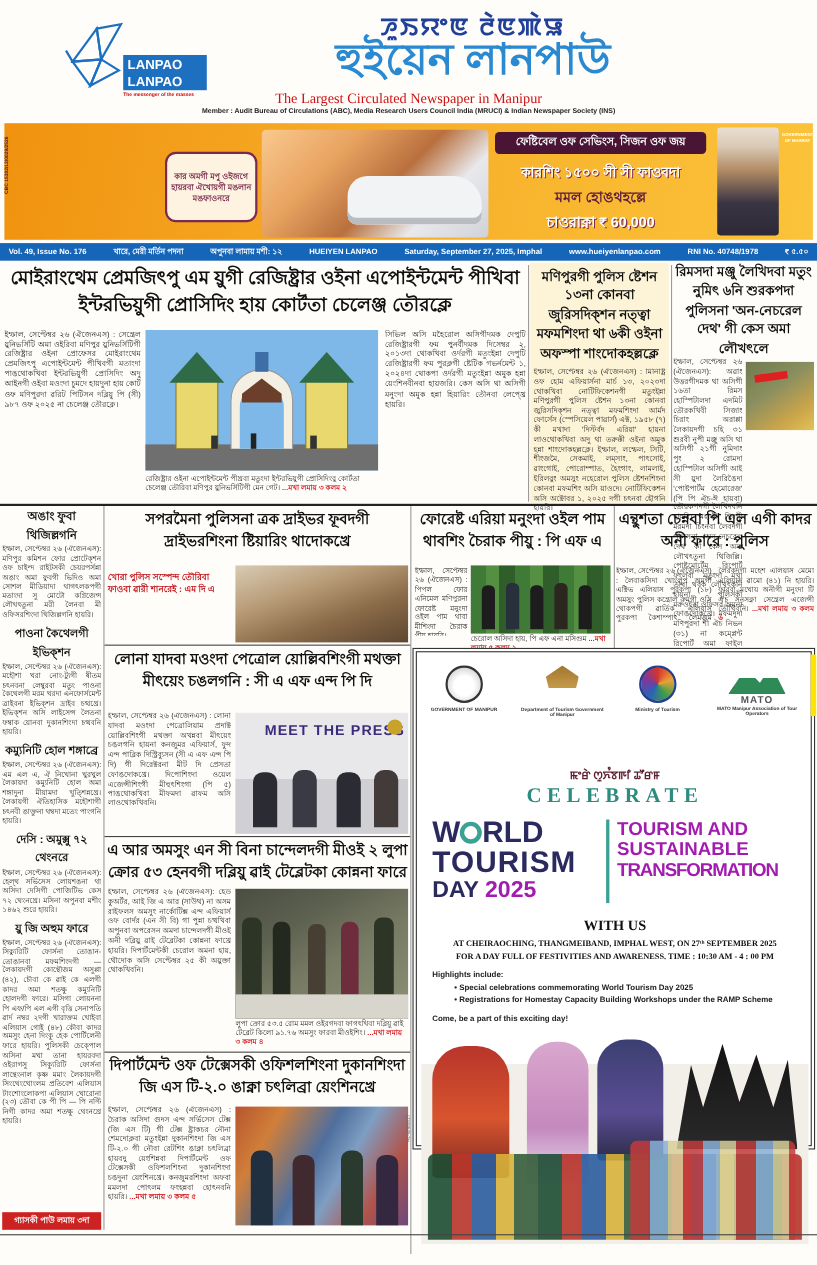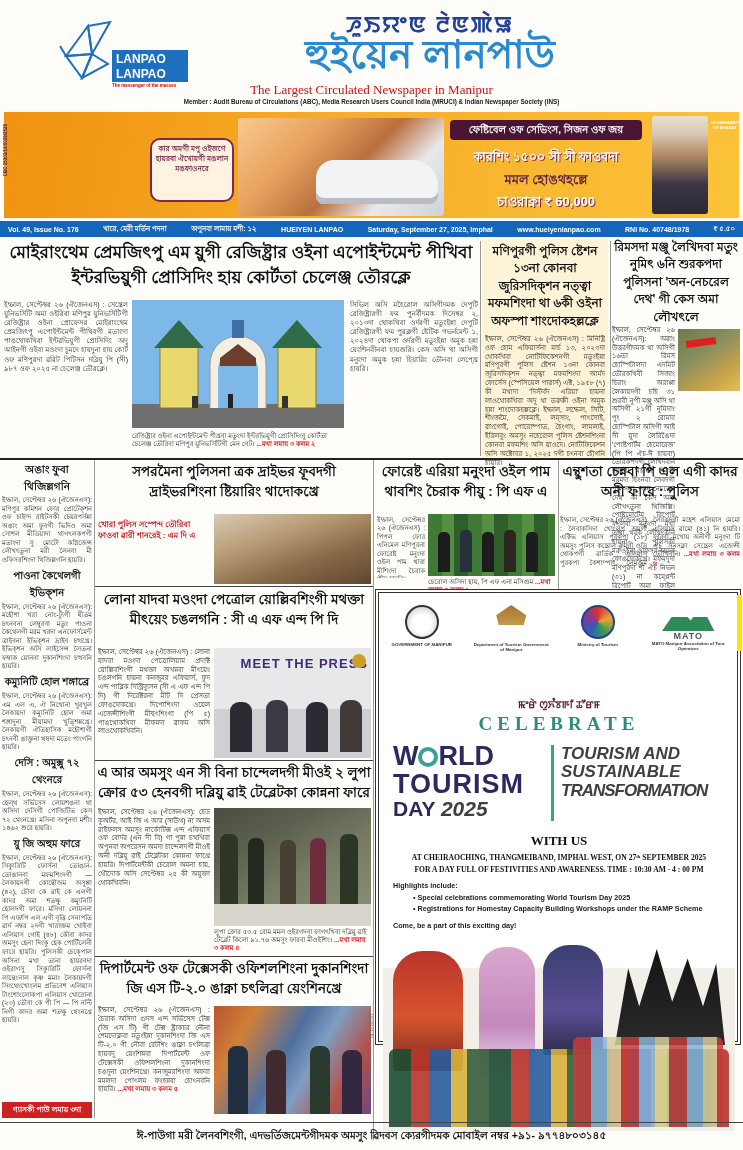--- a/index.html
+++ b/index.html
@@ -18,21 +18,21 @@
   .cap { font-size:6.6px; line-height:1.25; color:#222; }
   .cont { color:#d31a21; font-weight:bold; }
   .subhead { font-size:10px; font-weight:bold; text-align:center; color:#111; margin:3px 0 1px; }
   
   .mast-blue { color:#2a8ad1; }
   
   #banner { background:linear-gradient(100deg,#f0920f,#f8b center,#fbc33a); background:linear-gradient(100deg,#f0920f,#f7ad28 45%,#fbc33a); }
   .bunting { height:8px; background:repeating-linear-gradient(90deg,#e8c64a 0 6px,#b33 6px 12px,#2a7 12px 18px); clip-path:polygon(0 0,100% 0,100% 100%,0 100%); opacity:.85; }
   
   #tourism { background:#fff; border:1px solid #333; box-shadow:0 0 0 2px #fff,0 0 0 3px #333; }
-  .teal { color:#404040;font-style:italic; }
+  .teal { color:#a21caf; }
   .navy { color:#2b2a5e; }
   .bullet-line { font-size:7.2px; font-weight:bold; color:#222; line-height:1.5; }
   .logo-cap { font-size:4.4px; font-weight:bold; color:#333; text-align:center; line-height:1.2; }
   .vert { writing-mode:vertical-rl; transform:rotate(180deg); }
 </style>
 </head>
 <body>
 
 <div id="page">
 
@@ -52,21 +52,21 @@
     </div>
     <div class="abs" style="left:112px;top:83px;width:76px;font-size:4.5px;color:#c00;font-weight:bold;">The messenger of the masses</div>
     <div class="abs c b" style="left:195px;top:8px;width:470px;font-size:22px;color:#20409a;letter-spacing:2px;">ꯍꯨꯏꯌꯦꯟ ꯂꯥꯟꯄꯥꯎ</div>
     <div class="abs c b mast-blue" style="left:190px;top:34px;width:480px;font-size:39px;line-height:1.1;">হুইয়েন লানপাউ</div>
     <div class="abs c" style="left:0;top:82px;width:743px;font-size:13px;color:#cc1111;font-family:'Liberation Serif',serif;">The Largest Circulated Newspaper in Manipur</div>
     <div class="abs c b" style="left:0;top:98px;width:743px;font-size:6.3px;color:#222;">Member : Audit Bureau of Circulations (ABC), Media Research Users Council India (MRUCI) &amp; Indian Newspaper Society (INS)</div>
   </header>
 
   <div id="banner" class="abs" style="left:4px;top:112px;width:735px;height:106px;">
     <div class="abs vert" style="left:-1px;top:12px;font-size:4.5px;color:#4a1535;font-weight:bold;">CBC 15302/13/0029/2526</div>
-    <div class="abs" style="left:146px;top:26px;width:84px;height:64px;background:#fdf3e0;border:2px solid #7a2a50;border-radius:10px;padding:4px 3px;font-size:7.3px;font-weight:bold;color:#7a2a50;text-align:center;line-height:1.35;">কার অমগী মপু ওইজগে হায়রবা ঐখোয়গী মঙলান মঙফাওনরে</div>
+    <div class="abs" style="left:146px;top:26px;width:84px;height:64px;background:#fdf3e0;border:2px solid #7a2a50;border-radius:10px;padding:16px 3px;font-size:7.3px;font-weight:bold;color:#7a2a50;text-align:center;line-height:1.35;">কার অমগী মপু ওইজগে হায়রবা ঐখোয়গী মঙলান মঙফাওনরে</div>
     <div class="ph" style="left:234px;top:6px;width:206px;height:98px;background:linear-gradient(135deg,#f9c98f 0%,#e8a360 30%,#b9703e 55%,#e9e9ec 75%,#cfd2d8 100%);border-radius:4px;">
       <div class="abs" style="left:78px;top:42px;width:122px;height:44px;background:#f2f3f5;border-radius:18px 26px 8px 8px;box-shadow:inset 0 -6px 0 #b9bcc2;"></div>
     </div>
     <div class="abs c" style="left:446px;top:8px;width:192px;height:20px;background:#4a1535;border-radius:4px;color:#fff;font-weight:bold;font-size:10px;line-height:20px;">ফেষ্টিবেল ওফ সেভিংস, সিজন ওফ জয়</div>
     <div class="abs c b" style="left:438px;top:36px;width:208px;font-size:12.5px;color:#fff;text-shadow:1px 1px 0 #7a2a50;">কারশিং ১৫০০ সী সী ফাওবদা</div>
     <div class="abs c b" style="left:438px;top:58px;width:208px;font-size:13px;color:#5e1f40;">মমল হোঙথহল্লে</div>
     <div class="abs c b" style="left:438px;top:80px;width:208px;font-size:13px;color:#fff;text-shadow:1px 1px 0 #7a2a50;">চাওরাক্না ₹ 60,000</div>
     <div class="ph" style="left:648px;top:4px;width:56px;height:98px;background:linear-gradient(180deg,#e9dfd2 0%,#d8c8b4 18%,#b08a63 40%,#3a3544 70%,#2c2836 100%);border-radius:3px;"></div>
     <div class="abs c" style="left:706px;top:8px;width:30px;font-size:4px;color:#fff;font-weight:bold;line-height:1.3;">GOVERNMENT OF BHARAT</div>
   </div>
@@ -280,15 +280,14 @@
       <span class="abs" style="left:10px;top:10px;width:70px;height:120px;background:linear-gradient(180deg,#b8352a 0%,#d8542e 55%,#7a2a22 100%);border-radius:30px 30px 4px 4px;"></span>
       <span class="abs" style="left:96px;top:6px;width:56px;height:130px;background:linear-gradient(180deg,#d9a7ce 0%,#c489bd 60%,#e7dff0 100%);border-radius:26px 26px 4px 4px;"></span>
       <span class="abs" style="left:160px;top:4px;width:60px;height:110px;background:linear-gradient(180deg,#3c3f72 0%,#5a4d93 60%,#2c2c48 100%);border-radius:26px 26px 4px 4px;"></span>
       <span class="abs" style="left:232px;top:8px;width:110px;height:96px;background:linear-gradient(180deg,#141414 0%,#2a2a2a 100%);clip-path:polygon(0 100%,12% 20%,22% 60%,38% 0,52% 55%,66% 10%,80% 60%,92% 15%,100% 100%);"></span>
       <span class="abs" style="left:6px;top:108px;width:340px;height:78px;background:repeating-linear-gradient(90deg,#1d4d33 0 22px,#b8352a 22px 40px,#2a5d9e 40px 62px,#d8b23a 62px 78px,#355d3a 78px 100px);border-radius:6px 6px 0 0;opacity:.9;"></span>
       <span class="abs" style="left:190px;top:96px;width:150px;height:90px;background:repeating-linear-gradient(90deg,#c23b3b 0 18px,#8ab0d8 18px 34px,#d8cf9a 34px 48px);opacity:.85;border-radius:6px 6px 0 0;"></span>
     </div>
   </section>
 
   <div class="hline" style="left:0;top:1122px;width:743px;"></div>
-  <footer class="abs c b" style="left:0;top:1128px;width:743px;font-size:10.5px;color:#111;">ঈ-পাউগা মরী লৈনবশিংগী, এদভর্তিজমেন্টগীদমক অমসুং ৱিদবস ক্যেরগীদমক মোবাইল নম্বর +৯১- ৯৭৭৪৮০৩১৪৫</footer>
 
 </div>
 
 </body></html>

